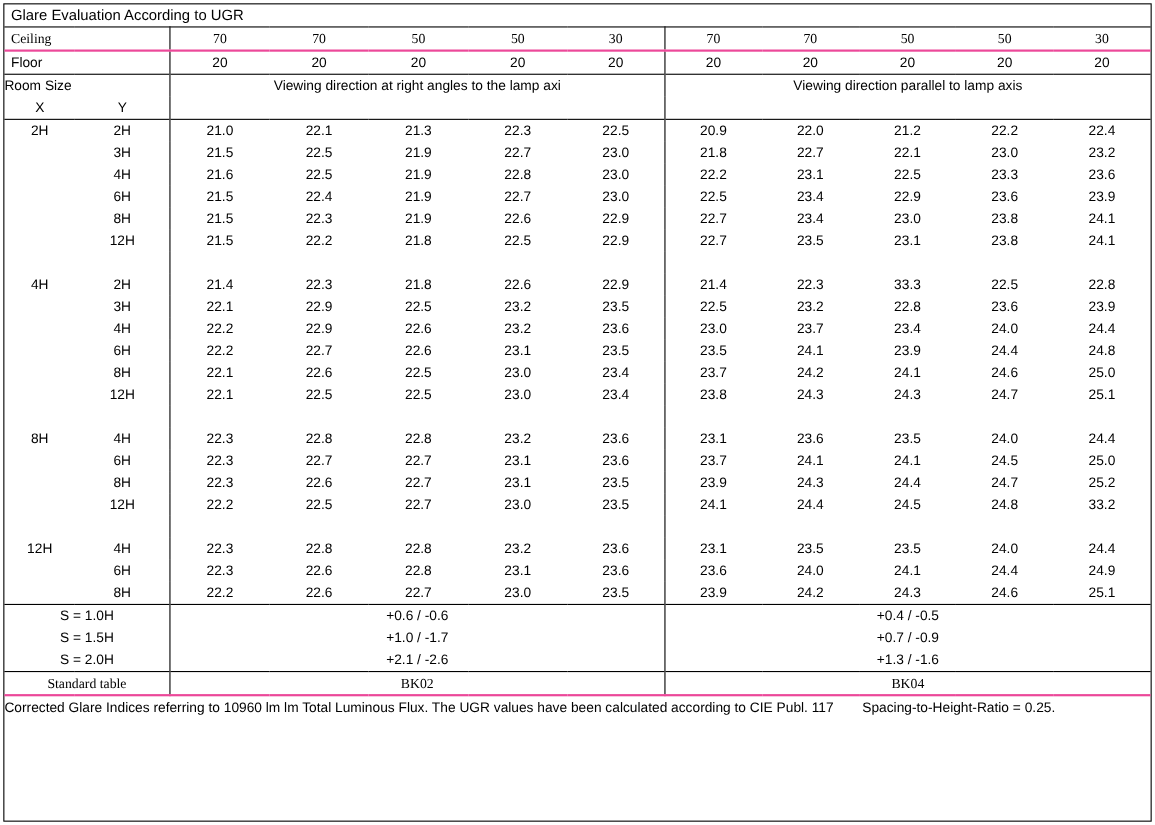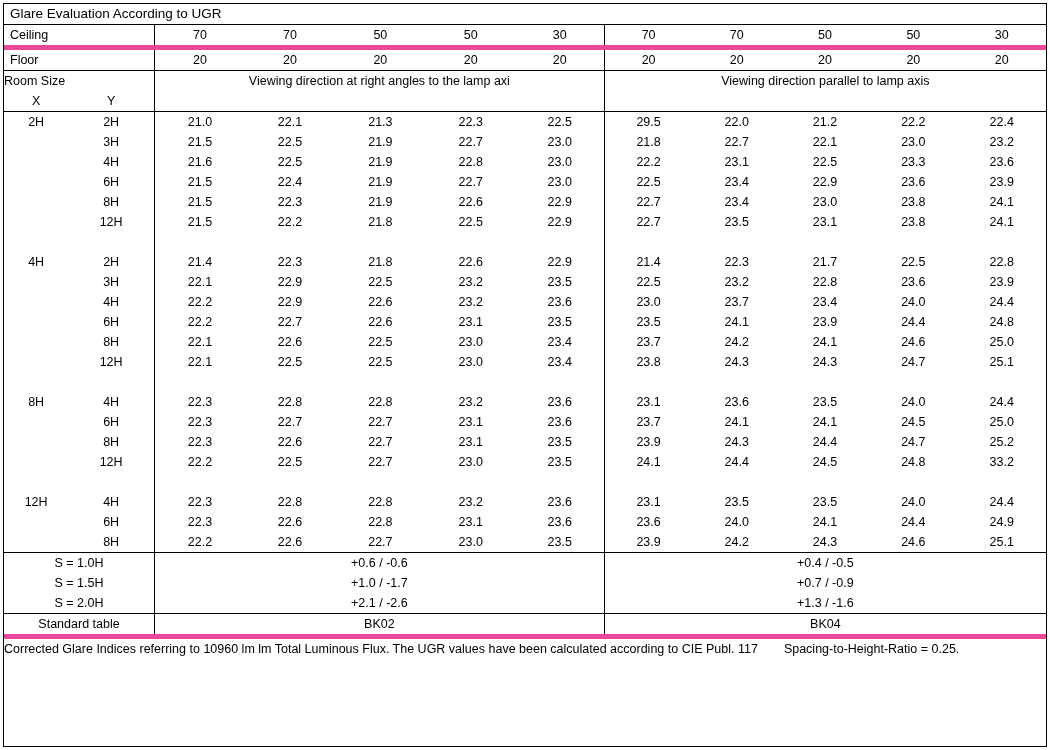--- a/index.html
+++ b/index.html
@@ -35,21 +35,22 @@
     height: 20px;
     line-height: 20px;
   }
   .title-cell {
     font-weight: normal;
     font-size: 13.5px;
     padding-left: 6px !important;
     border-bottom: 1.2px solid #000;
   }
   .rowline {
-    border-bottom: 5px solid #ec4899;
+    border-bottom: 2px solid #ec4899;
+    font-family: Liberation Serif, serif;
   }
   .thickline {
     border-bottom: 1.4px solid #000;
   }
   .vline-left {
     border-left: 1px solid #000;
   }
   .lbl {
     padding-left: 6px !important;
     text-align: left;
@@ -153,21 +154,21 @@
     </tr>
 
     <tr>
       <td class="ctr">2H</td>
       <td class="ctr">2H</td>
       <td class="num vline-left">21.0</td>
       <td class="num">22.1</td>
       <td class="num">21.3</td>
       <td class="num">22.3</td>
       <td class="num">22.5</td>
-      <td class="num vline-left">29.5</td>
+      <td class="num vline-left">20.9</td>
       <td class="num">22.0</td>
       <td class="num">21.2</td>
       <td class="num">22.2</td>
       <td class="num">22.4</td>
     </tr>
     <tr>
       <td class="ctr"></td>
       <td class="ctr">3H</td>
       <td class="num vline-left">21.5</td>
       <td class="num">22.5</td>
@@ -247,21 +248,21 @@
     <tr>
       <td class="ctr">4H</td>
       <td class="ctr">2H</td>
       <td class="num vline-left">21.4</td>
       <td class="num">22.3</td>
       <td class="num">21.8</td>
       <td class="num">22.6</td>
       <td class="num">22.9</td>
       <td class="num vline-left">21.4</td>
       <td class="num">22.3</td>
-      <td class="num">21.7</td>
+      <td class="num">33.3</td>
       <td class="num">22.5</td>
       <td class="num">22.8</td>
     </tr>
     <tr>
       <td class="ctr"></td>
       <td class="ctr">3H</td>
       <td class="num vline-left">22.1</td>
       <td class="num">22.9</td>
       <td class="num">22.5</td>
       <td class="num">23.2</td>

